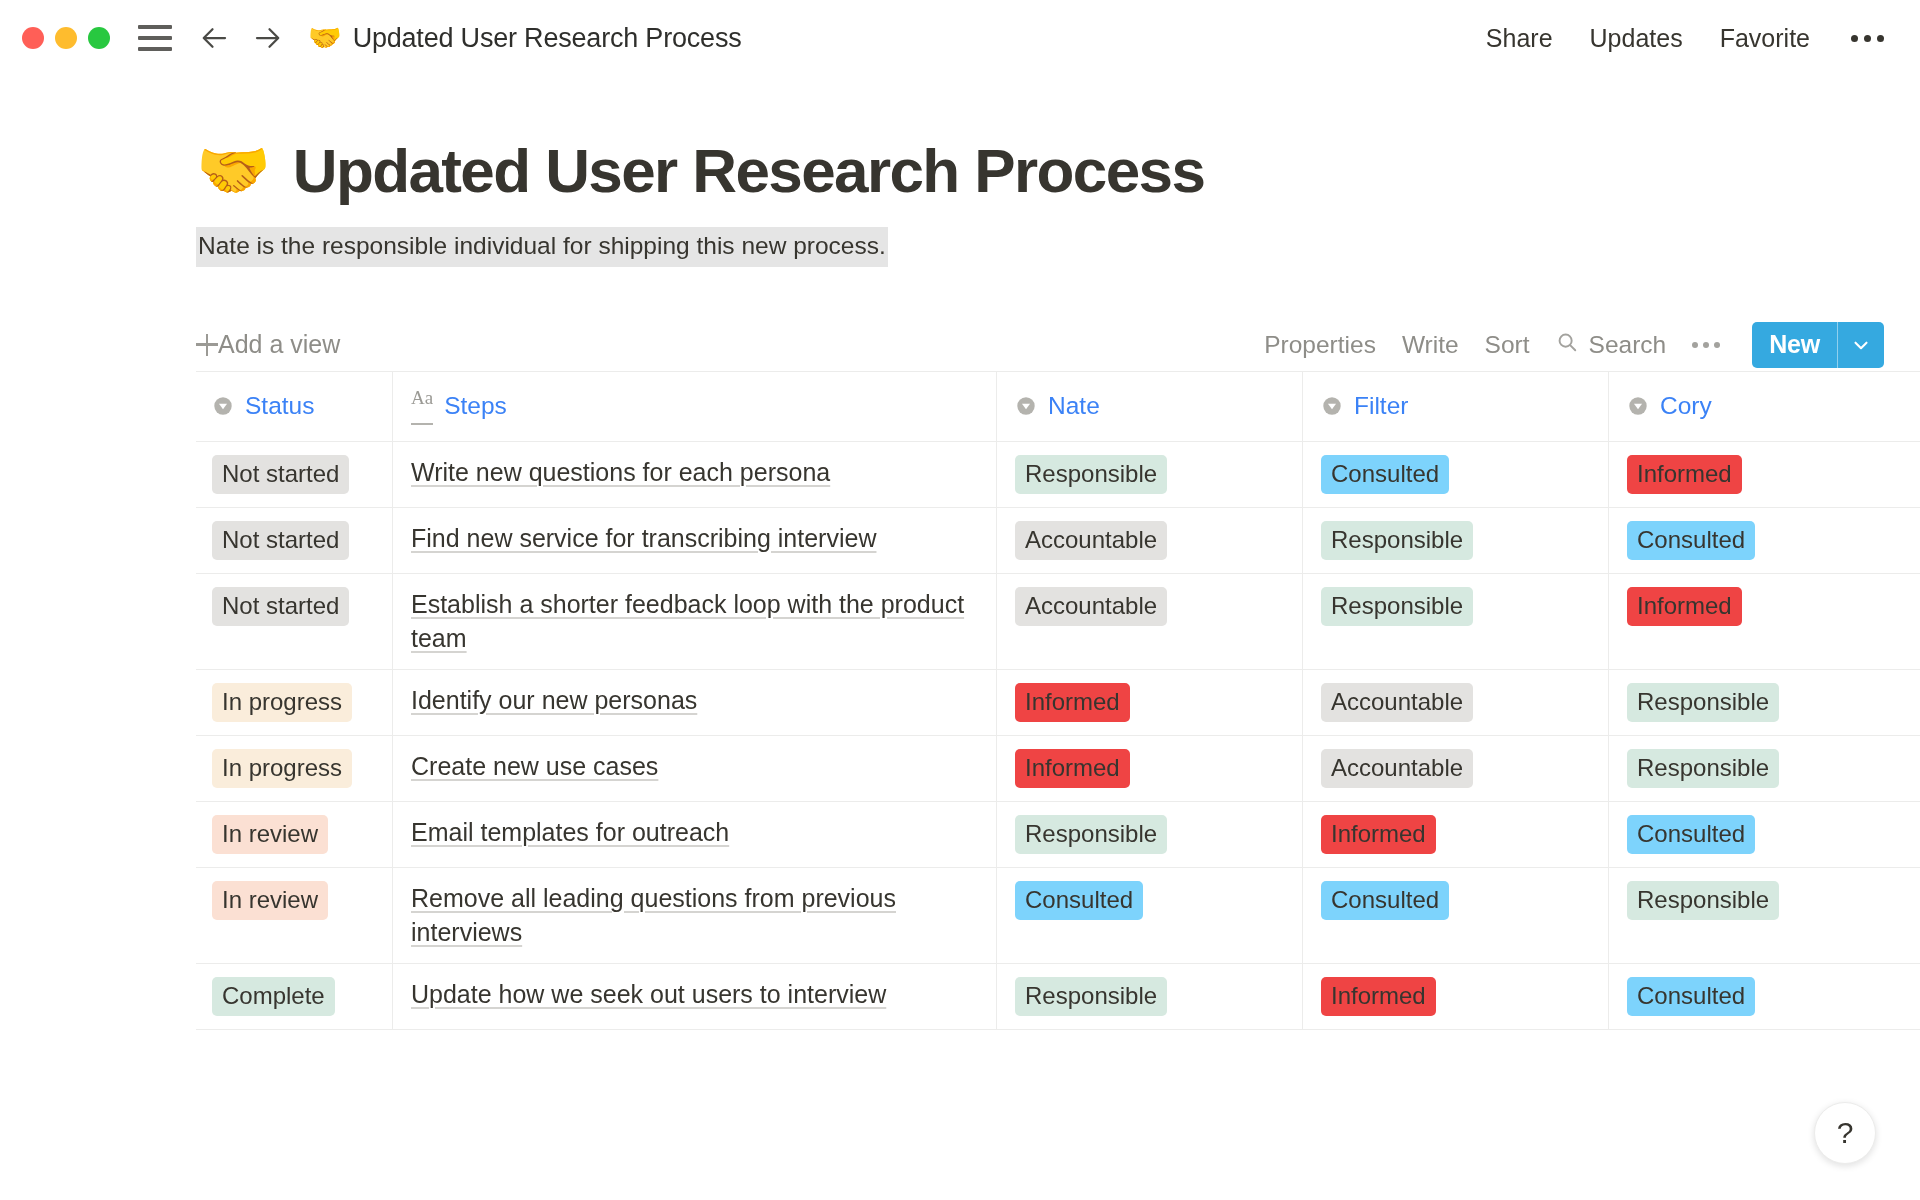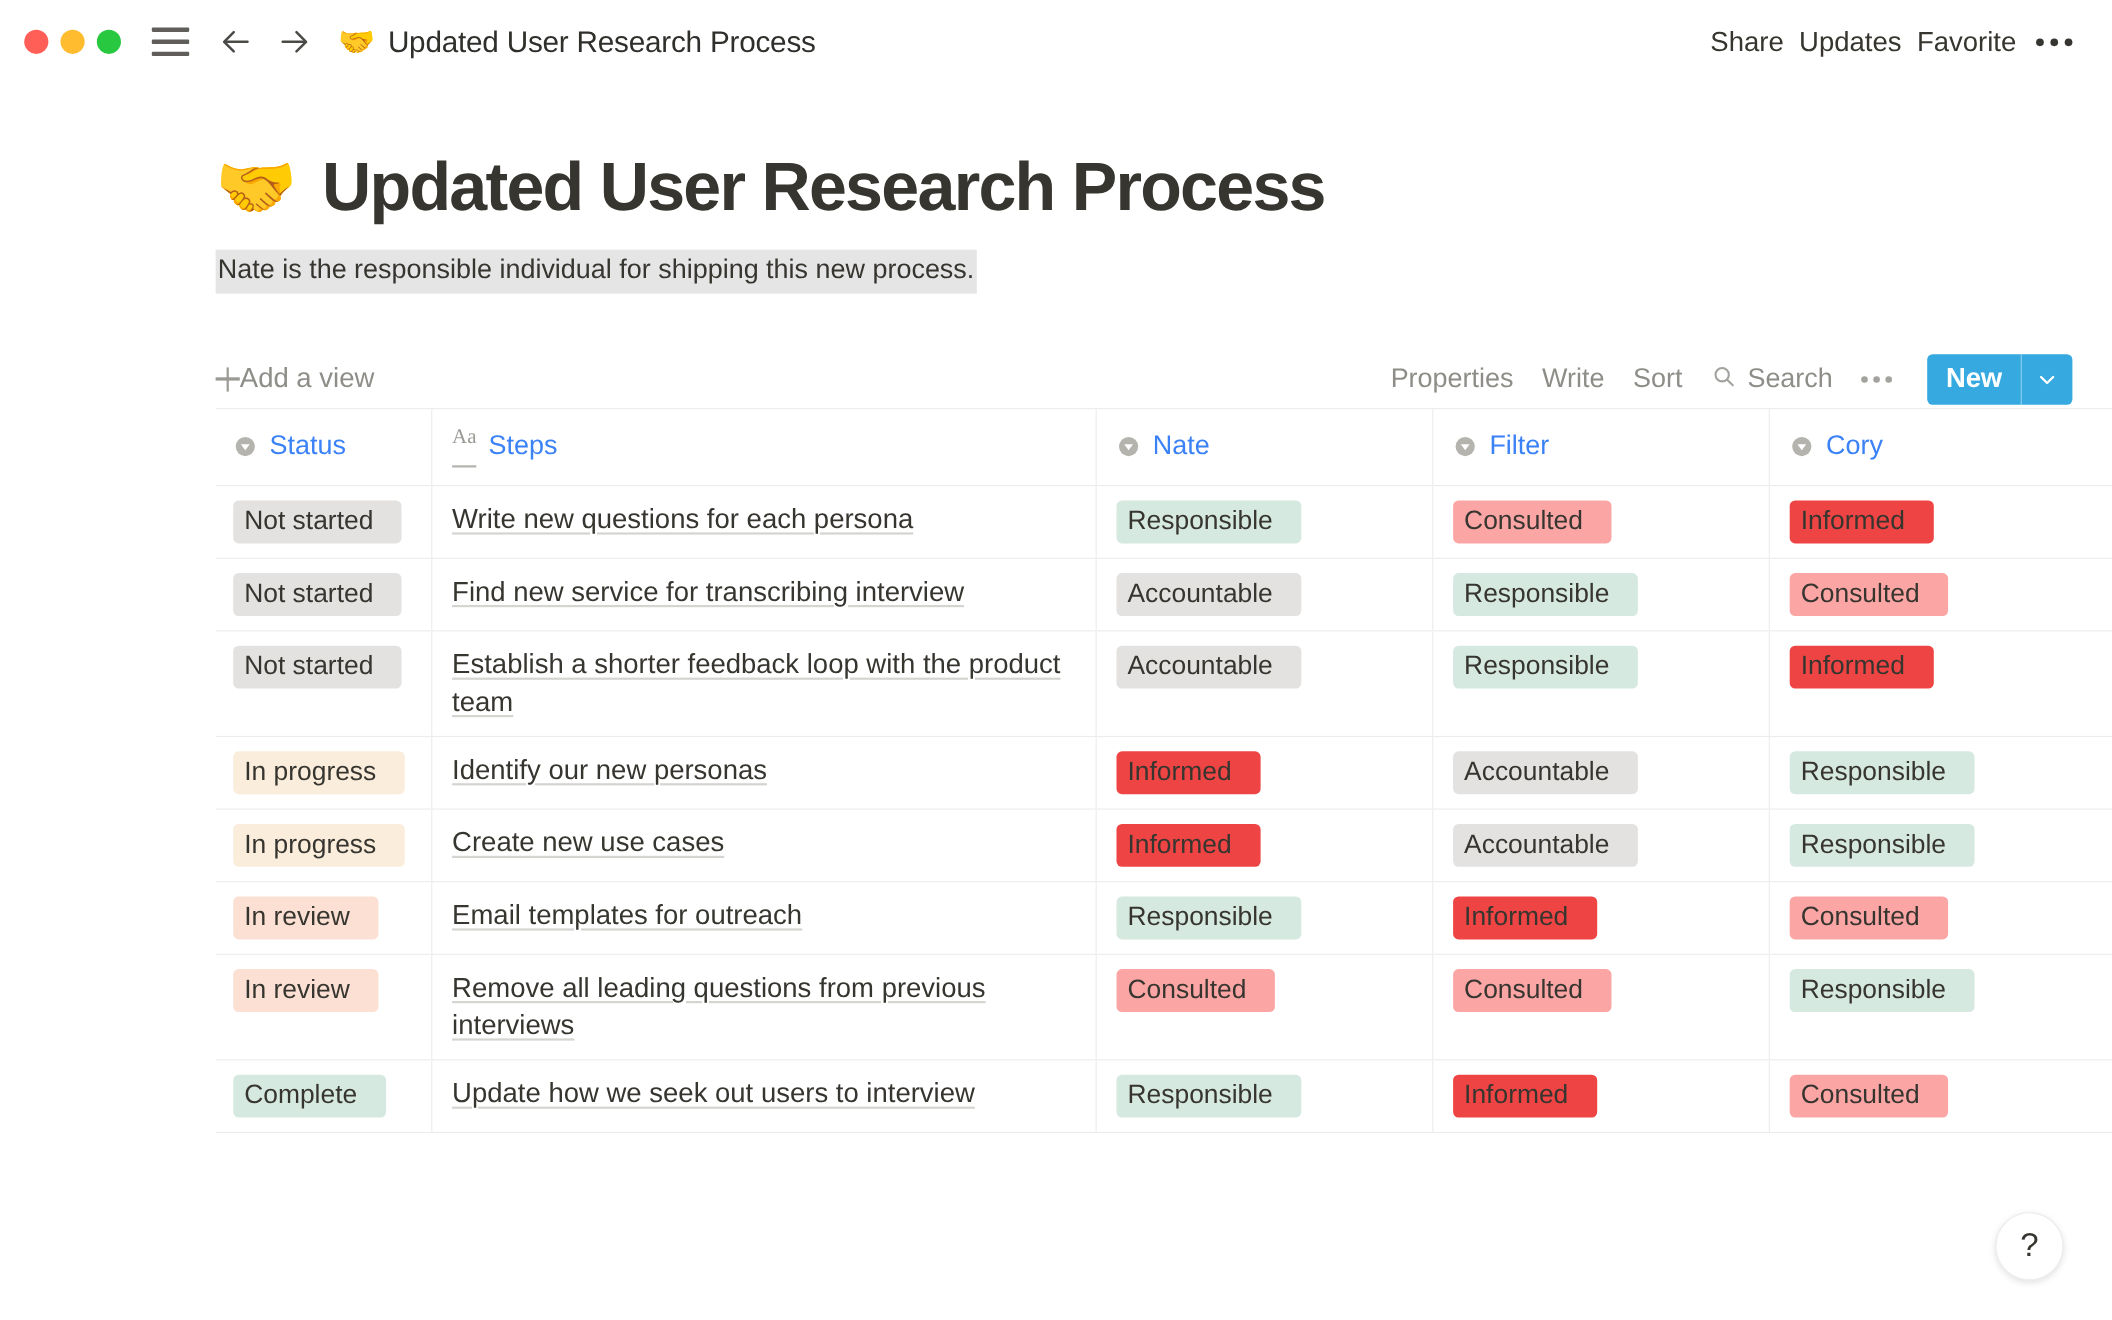--- a/index.html
+++ b/index.html
@@ -44,21 +44,21 @@
     font-size: 27px;
     color: #2f2f2c;
     letter-spacing: -0.2px;
     white-space: nowrap;
   }
 
   .topbar-right {
     margin-left: auto;
     display: flex;
     align-items: center;
-    gap: 14px;
+    gap: 37px;
   }
   .topbar-right .tb-link {
     font-size: 25px;
     color: #37352f;
     cursor: pointer;
     white-space: nowrap;
   }
   .tb-dots { display: flex; align-items: center; gap: 6px; cursor: pointer; padding-left: 4px; }
   .tb-dots i { width: 7px; height: 7px; border-radius: 50%; background: #37352f; display: block; }
 
@@ -162,31 +162,31 @@
     font-family: "Liberation Serif", serif;
   }
 
   .tbody .trow { min-height: 66px; }
   .tbody .cell { padding-top: 13px; padding-bottom: 13px; }
 
   .pill {
     display: inline-block;
     font-size: 24px;
     line-height: 1.3;
-    padding: 3px 26px 5px 10px;
+    padding: 3px 10px 5px 10px;
     border-radius: 5px;
     white-space: nowrap;
     color: #37352f;
   }
   .pill.gray   { background: #e3e2e0; }
   .pill.yellow { background: #faeddb; }
   .pill.orange { background: #fbe0d3; }
   .pill.green  { background: #d6e9e0; }
   .pill.pink   { background: #ef4444; }
-  .pill.cream  { background: #fca5a5; }
+  .pill.cream  { background: #7dd3fc; }
 
   .steptext {
     font-size: 25px;
     line-height: 1.37;
     color: #37352f;
     text-decoration: underline;
     text-decoration-color: #d5d4d1;
     text-underline-offset: 4px;
     text-decoration-thickness: 1.5px;
     cursor: pointer;

